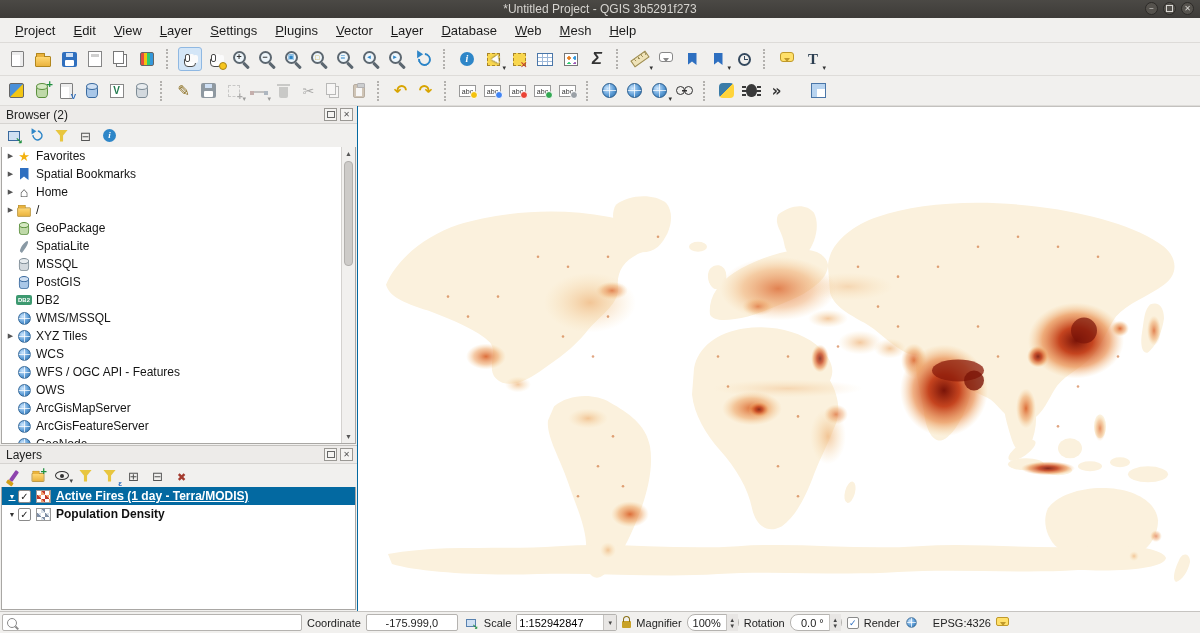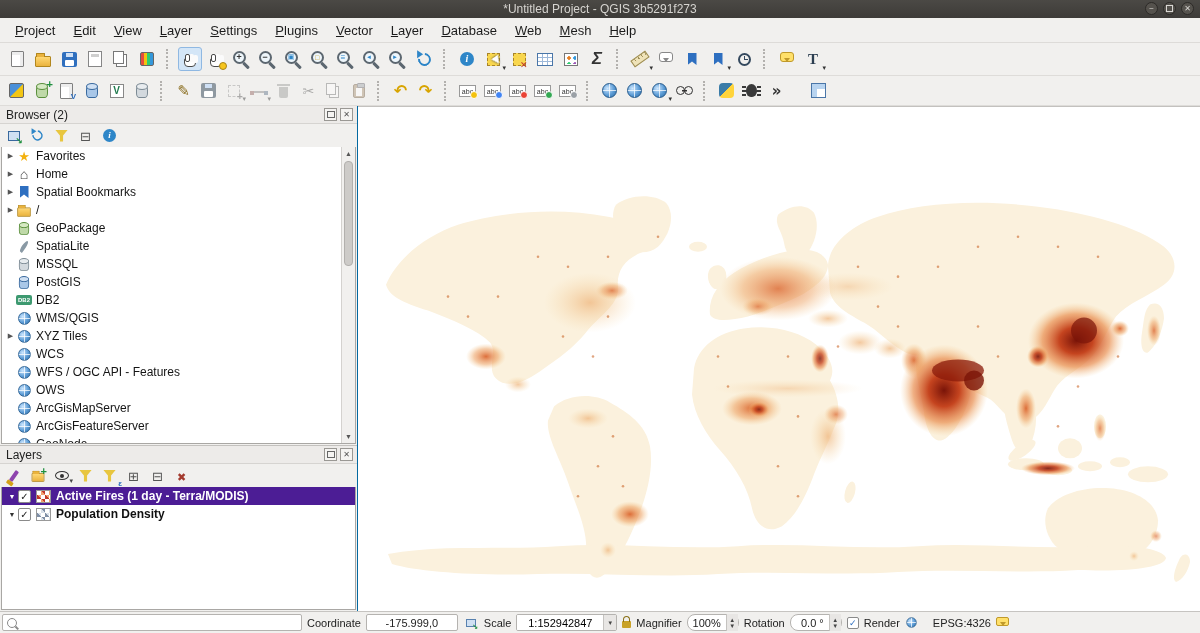--- a/index.html
+++ b/index.html
@@ -153,41 +153,41 @@
   .g-db2chip::before{content:"DB2";}
   .vscroll{position:absolute;right:0;top:0;bottom:0;width:14px;background:#f1f0ee;border-left:1px solid #d4d2cf;}
   .sarr{height:13px;display:flex;align-items:center;justify-content:center;font-size:7px;color:#555;}
   .sarr.down{position:absolute;bottom:0;left:0;right:0;}
   .sthumb{position:absolute;top:14px;left:2px;right:2px;height:105px;background:#cdcbc8;border:1px solid #b2b0ad;border-radius:4px;}
   
   .llist{flex:1 1 auto;background:#fff;border:1px solid #a9a7a4;border-top:none;margin:0 1px 1px 1px;overflow:hidden;}
   .lrow{display:flex;align-items:center;height:18px;padding-left:4px;font-size:12px;font-weight:bold;color:#111;}
   .lrow .larrow{width:12px;flex:0 0 12px;font-size:7px;color:#333;text-align:center;}
   .lrow .larrow::before{content:"▼";}
-  .lrow.selected{background:#4c1d95;color:#fff;}
+  .lrow.selected{background:#0369a1;color:#fff;text-decoration:underline;}
   .lrow.selected .larrow{color:#fff;}
   .cb{width:13px;height:13px;background:#fff;border:1px solid #8a8a8a;border-radius:2px;display:inline-flex;align-items:center;justify-content:center;font-size:10px;color:#222;flex:0 0 13px;}
   .cb::before{content:"✓";}
   .lico{width:15px;height:13px;flex:0 0 15px;border:1px solid #999;margin:0 5px;background-size:8px 8px;background-position:0 0,4px 4px;}
   .ras-fires{background-image:linear-gradient(45deg,#c0392b 25%,transparent 25% 75%,#c0392b 75%),linear-gradient(45deg,#f0a070 25%,#fff 25% 75%,#f0a070 75%);}
   .ras-pop{background-image:linear-gradient(45deg,#7f8fa6 25%,transparent 25% 75%,#7f8fa6 75%),linear-gradient(45deg,#d9e1ea 25%,#fff 25% 75%,#d9e1ea 75%);}
   
   .canvas{flex:1 1 auto;background:#fff;position:relative;overflow:hidden;border-top:1px solid #c3c1be;}
   .canvas svg{display:block;width:100%;height:100%;}
   
   .statusbar{height:22px;flex:0 0 22px;background:#f1f0ee;border-top:1px solid #c6c4c1;display:flex;align-items:center;font-size:11px;color:#222;padding:0 6px 0 2px;gap:5px;overflow:hidden;}
   .locate{width:300px;flex:0 0 300px;height:17px;background:#fff;border:1px solid #b5b3b0;border-radius:2px;display:flex;align-items:center;padding:0 4px;gap:4px;}
   .loc-ico{width:10px;height:10px;border:1.5px solid #8a8a8a;border-radius:50%;position:relative;flex:0 0 10px;}
   .loc-ico::after{content:"";position:absolute;right:-3px;bottom:-2px;width:4px;height:1.5px;background:#8a8a8a;transform:rotate(45deg);}
   .locate input{border:none;outline:none;flex:1;font-size:11px;color:#333;background:transparent;font-family:inherit;}
   .sb-label{white-space:nowrap;text-align:center;}
   .sb-input{height:17px;border:1px solid #b5b3b0;border-radius:2px;background:#fff;font-size:11px;font-family:inherit;color:#222;text-align:center;outline:none;}
   .coord{width:92px;}
   .combo{display:flex;align-items:center;height:17px;border:1px solid #b5b3b0;border-radius:2px;background:#fff;overflow:hidden;}
-  .combo input{width:86px;border:none;height:15px;text-align:center;font-size:11px;font-family:inherit;outline:none;}
+  .combo input{width:86px;border:none;height:15px;font-size:11px;font-family:inherit;outline:none;}
   .combo-arrow{width:13px;height:17px;background:#e8e6e4;border-left:1px solid #c5c3c0;display:flex;align-items:center;justify-content:center;font-size:7px;color:#444;}
   .combo-arrow::before{content:"▾";}
   .spin{display:flex;align-items:center;height:17px;border:1px solid #b5b3b0;border-radius:8px;background:#fff;}
   .spin .val{padding:0 5px;min-width:38px;text-align:right;}
   .spin .arrows{width:12px;height:17px;background:#e8e6e4;border-left:1px solid #c5c3c0;display:flex;flex-direction:column;align-items:center;justify-content:center;font-size:6px;color:#444;line-height:1;}
   .g-lock{width:9px;height:7px;background:#c9a227;border-radius:1px;position:relative;margin-top:4px;flex:0 0 9px;}
   .g-lock::before{content:"";position:absolute;top:-5px;left:1px;width:5px;height:5px;border:1.5px solid #8a7117;border-bottom:none;border-radius:4px 4px 0 0;}
   .sb-globe{transform:scale(.8);}
   .msgbubble{width:13px;height:9px;background:#ffe06a;border:1px solid #c0992a;border-radius:2px;position:relative;margin-bottom:3px;flex:0 0 13px;}
   .msgbubble::after{content:"";position:absolute;left:3px;bottom:-4px;border:3px solid transparent;border-top:4px solid #c0992a;}
@@ -442,30 +442,30 @@
           <div class="trow exp">
               <span class="arrow"></span>
               <span class="tico">
                 <i class="g-star"></i>
               </span>
               <span>Favorites</span>
             </div>
           <div class="trow exp">
               <span class="arrow"></span>
               <span class="tico">
+                <i class="g-bm"></i>
+              </span>
+              <span>Spatial Bookmarks</span>
+            </div>
+          <div class="trow exp">
+              <span class="arrow"></span>
+              <span class="tico">
                 <i class="g-home"></i>
               </span>
               <span>Home</span>
-            </div>
-          <div class="trow exp">
-              <span class="arrow"></span>
-              <span class="tico">
-                <i class="g-bm"></i>
-              </span>
-              <span>Spatial Bookmarks</span>
             </div>
           <div class="trow exp">
               <span class="arrow"></span>
               <span class="tico sm">
                 <i class="g-folder"></i>
               </span>
               <span>/</span>
             </div>
           <div class="trow">
               <span class="arrow"></span>
@@ -500,21 +500,21 @@
               <span class="tico">
                 <i class="g-db2chip"></i>
               </span>
               <span>DB2</span>
             </div>
           <div class="trow">
               <span class="arrow"></span>
               <span class="tico sm">
                 <i class="g-globe"></i>
               </span>
-              <span>WMS/QGIS</span>
+              <span>WMS/MSSQL</span>
             </div>
           <div class="trow exp">
               <span class="arrow"></span>
               <span class="tico sm">
                 <i class="g-globe"></i>
               </span>
               <span>XYZ Tiles</span>
             </div>
           <div class="trow">
               <span class="arrow"></span>

